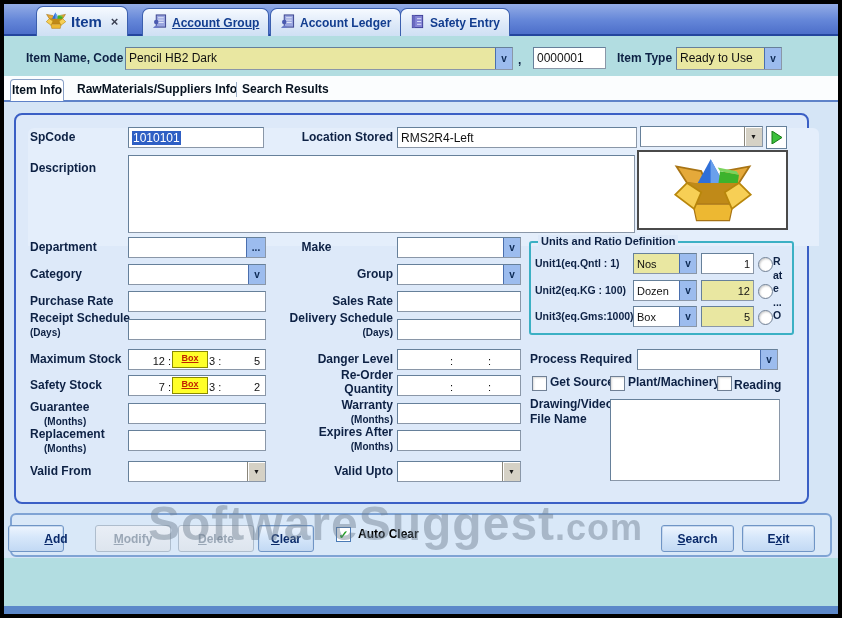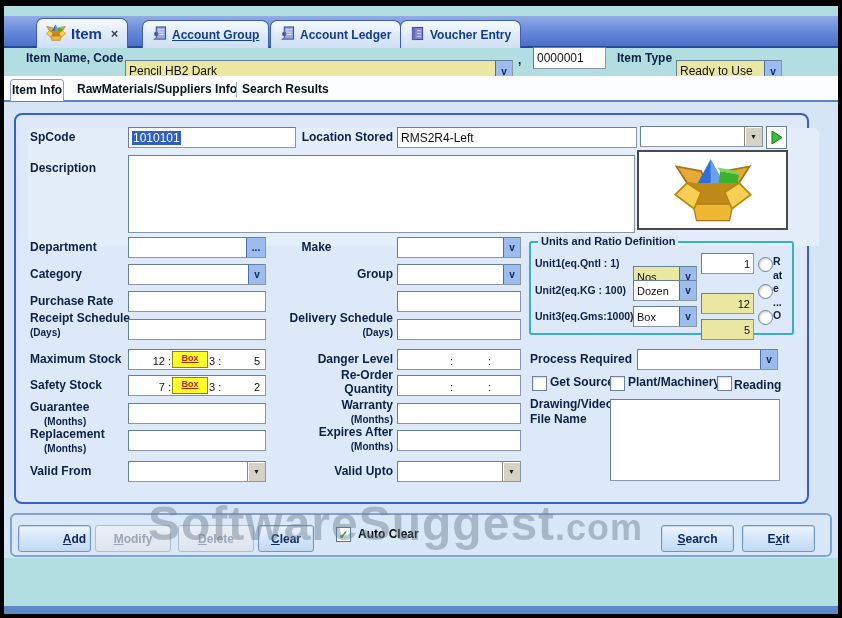--- a/index.html
+++ b/index.html
@@ -2,34 +2,34 @@
 <html><head>
 <meta charset="utf-8">
 <style>
   html,body{margin:0;padding:0;}
   body{width:842px;height:618px;background:#000;position:relative;overflow:hidden;
        font-family:"Liberation Sans",sans-serif;}
   .stage{position:absolute;left:0;top:0;width:842px;height:618px;}
   .teal{position:absolute;left:4px;top:6px;width:834px;height:600px;background:#b2dde1;}
   .bluebar{position:absolute;left:4px;top:606px;width:834px;height:8px;background:#5c88c9;}
   
-  .tabstrip{position:absolute;left:4px;top:16px;width:834px;height:32px;
+  .tabstrip{position:absolute;left:4px;top:4px;width:834px;height:32px;
     background:linear-gradient(#93ace6,#6486d8 55%,#4d6fca);border-bottom:2px solid #24469e;box-sizing:border-box;}
   .maintab{position:absolute;top:4px;height:28px;display:flex;align-items:center;gap:5px;
     background:linear-gradient(#f6faff,#dce8f8 60%,#cfe0f4);border:1px solid #3b5fae;border-bottom:none;
     border-radius:7px 7px 0 0;padding:0 9px;box-sizing:border-box;color:#123d8f;font-size:12px;font-weight:600;}
   .maintab.active{top:2px;height:30px;font-size:15px;font-weight:700;}
   .tabclose{color:#3a3f52;font-size:13px;font-weight:700;margin-left:4px;}
   
   .lbl{position:absolute;color:#0d2144;font-size:12px;font-weight:600;line-height:21px;white-space:nowrap;}
   .sub{font-size:10px;}
   .field{position:absolute;height:21px;box-sizing:border-box;background:#fff;
     border:1px solid #8a97a8;border-top-color:#66809a;border-left-color:#66809a;
     font-size:12px;color:#111;padding:2px 3px;line-height:16px;white-space:nowrap;overflow:hidden;}
-  .yellow{background:#e9e7a1;margin-top:13px;}
+  .yellow{background:#e9e7a1;}
   .combo{display:flex;padding:0;align-items:stretch;}
   .combo .val{flex:1;padding:2px 3px;line-height:17px;}
   .vbtn{width:16px;background:#9cbcee;border-left:1px solid #4a6fae;display:flex;align-items:center;
     justify-content:center;color:#0d2a55;font-size:10px;font-weight:700;}
   .ddbtn{width:17px;background:#d5d1c5;border-left:1px solid #8a867a;box-shadow:inset 1px 1px 0 #fff;
     display:flex;align-items:center;justify-content:center;color:#1a1a1a;font-size:7px;}
   .sel{background:#2f5fc4;color:#fff;padding:0 1px;}
   
   .subtabstrip{position:absolute;left:4px;top:76px;width:834px;height:26px;background:#fbfdfe;
     border-bottom:2px solid #5e82c8;box-sizing:border-box;}
@@ -126,21 +126,21 @@
     <div class="maintab" style="left:396px;">
       <span>
         <svg width="15" height="15" viewBox="0 0 16 16">
           <rect x="2.5" y="1.5" width="11" height="13" fill="#8585d6" stroke="#3b3b96"></rect>
           <rect x="2.5" y="1.5" width="3" height="13" fill="#6a6ac0"></rect>
           <line x1="7.5" y1="5" x2="12" y2="5" stroke="#dfe3fa"></line>
             <line x1="7.5" y1="8" x2="12" y2="8" stroke="#dfe3fa"></line>
           <line x1="7.5" y1="11" x2="12" y2="11" stroke="#dfe3fa"></line>
         </svg>
       </span>
-      <span>Voucher Entry</span>
+      <span>Safety Entry</span>
     </div>
   </div>
 
   <div class="lbl" style="left:26px;top:48px;">Item Name, Code</div>
   <div class="field yellow combo" style="left:125px;top:47px;width:388px;height:23px;">
     <span class="val">Pencil HB2 Dark</span>
     <span class="vbtn">v</span>
   </div>
   <div class="lbl" style="left:518px;top:50px;">,</div>
   <div class="field" style="left:533px;top:47px;width:73px;height:22px;">0000001</div>
@@ -157,21 +157,21 @@
     <div class="subtab" style="left:237px;">Search Results</div>
   </div>
 
   <div class="page">
     <div class="panel">
       <div class="band"></div>
     </div>
   </div>
 
   <div class="lbl" style="left:30px;top:127px;">SpCode</div>
-  <div class="field" style="left:128px;top:127px;width:168px;">
+  <div class="field" style="left:128px;top:127px;width:136px;">
     <span class="sel">1010101</span>
   </div>
   <div class="lbl" style="left:250px;top:127px;width:143px;text-align:right;">Location Stored</div>
   <div class="field" style="left:397px;top:127px;width:240px;">RMS2R4-Left</div>
 
   <div class="field combo" style="left:640px;top:126px;width:123px;">
     <span class="val"></span>
     <span class="ddbtn">▼</span>
   </div>
   <div class="greenbtn" style="left:766px;top:126px;">
@@ -254,20 +254,21 @@
   <div class="lbl" style="left:240px;top:237px;width:153px;text-align:center;">Make</div>
   <div class="field combo" style="left:397px;top:237px;width:124px;">
     <span class="val"></span>
     <span class="vbtn">v</span>
   </div>
   <div class="lbl" style="left:240px;top:264px;width:153px;text-align:right;">Group</div>
   <div class="field combo" style="left:397px;top:264px;width:124px;">
     <span class="val"></span>
     <span class="vbtn">v</span>
   </div>
+  <div class="lbl" style="left:240px;top:291px;width:153px;text-align:right;">Sales Rate</div>
   <div class="field" style="left:397px;top:291px;width:124px;"></div>
 
   <div class="lbl" style="left:240px;top:311px;width:153px;text-align:right;line-height:14px;">
     <span>Delivery Schedule</span><br>
     <span class="sub">(Days)</span>
   </div>
   <div class="field" style="left:397px;top:319px;width:124px;"></div>
 
   <div class="lbl" style="left:240px;top:349px;width:153px;text-align:right;">Danger Level</div>
   <div class="field" style="left:397px;top:349px;width:124px;">
@@ -350,21 +351,21 @@
   <div class="cb" style="left:717px;top:376px;"></div>
   <div class="lbl" style="left:734px;top:375px;font-weight:600;">Reading</div>
 
   <div class="lbl" style="left:530px;top:397px;line-height:15px;">
     <span>Drawing/Video</span><br>
     <span>File Name</span>
   </div>
   <div class="area" style="left:610px;top:399px;width:168px;height:80px;"></div>
 
   <div class="footer"></div>
-  <div class="btn" style="left:18px;width:73px;padding-left:40px;">
+  <div class="btn" style="left:8px;width:56px;padding-left:40px;">
     <span><u>A</u><span>dd</span></span>
   </div>
   <div class="btn disabled" style="left:95px;width:76px;">
     <span><u>M</u><span>odify</span></span>
   </div>
   <div class="btn disabled" style="left:178px;width:76px;">
     <span><u>D</u><span>elete</span></span>
   </div>
   <div class="btn" style="left:258px;width:56px;">
     <span><u>C</u><span>lear</span></span>

